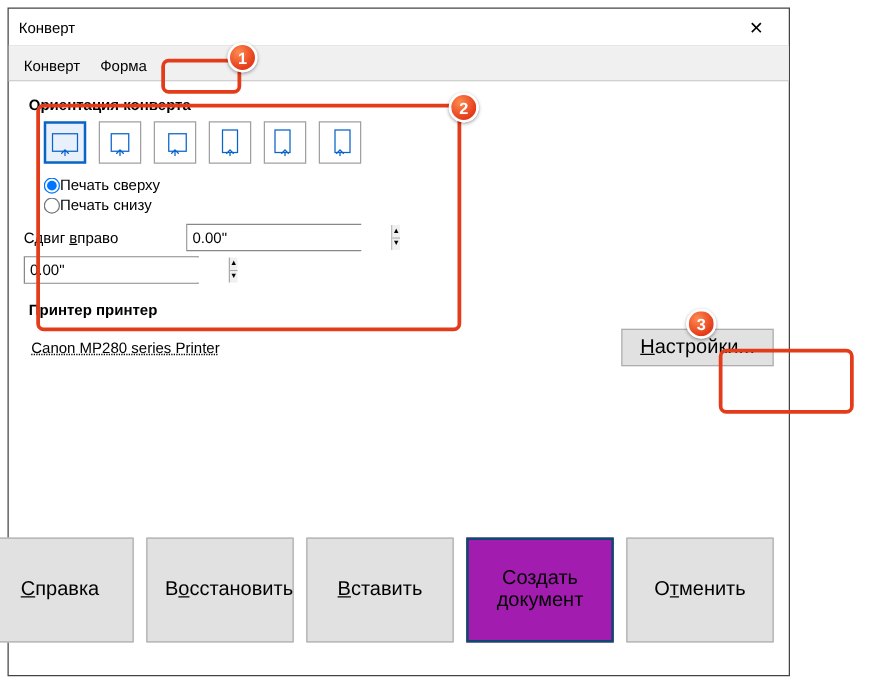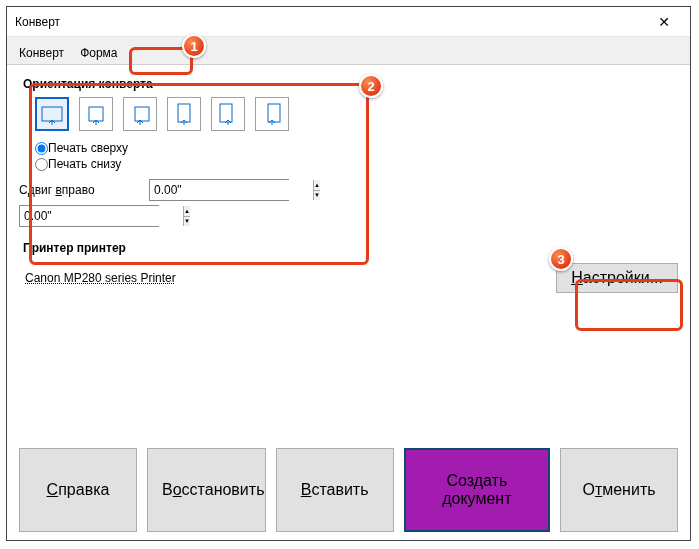--- a/index.html
+++ b/index.html
@@ -8,21 +8,21 @@
     padding: 6px;
     background: #fff;
     font-family: "Segoe UI", Tahoma, sans-serif;
     font-size: 12px;
     color: #000;
     width: 699px;
     height: 549px;
   }
   .window {
     border: 1px solid #444;
-    width: 685px;
+    width: 626px;
     height: 535px;
     background: #fff;
     position: relative;
   }
   .titlebar {
     height: 30px;
     display: flex;
     align-items: center;
     padding: 0 8px;
     border-bottom: 1px solid #e5e5e5;
@@ -142,21 +142,21 @@
     font-size: 16px;
     cursor: default;
   }
   .btn.primary {
     border: 2px solid #0c4a6e;
     background: #a21caf;
     padding: 22px 13px;
   }
   .footer {
     position: absolute;
-    bottom: 8px;
+    bottom: 26px;
     left: 12px;
     right: 12px;
     display: flex;
     gap: 10px;
     justify-content: flex-end;
   }
   .footer .btn { min-width: 118px; }
   .underline-char { text-decoration: underline; }
 
   

